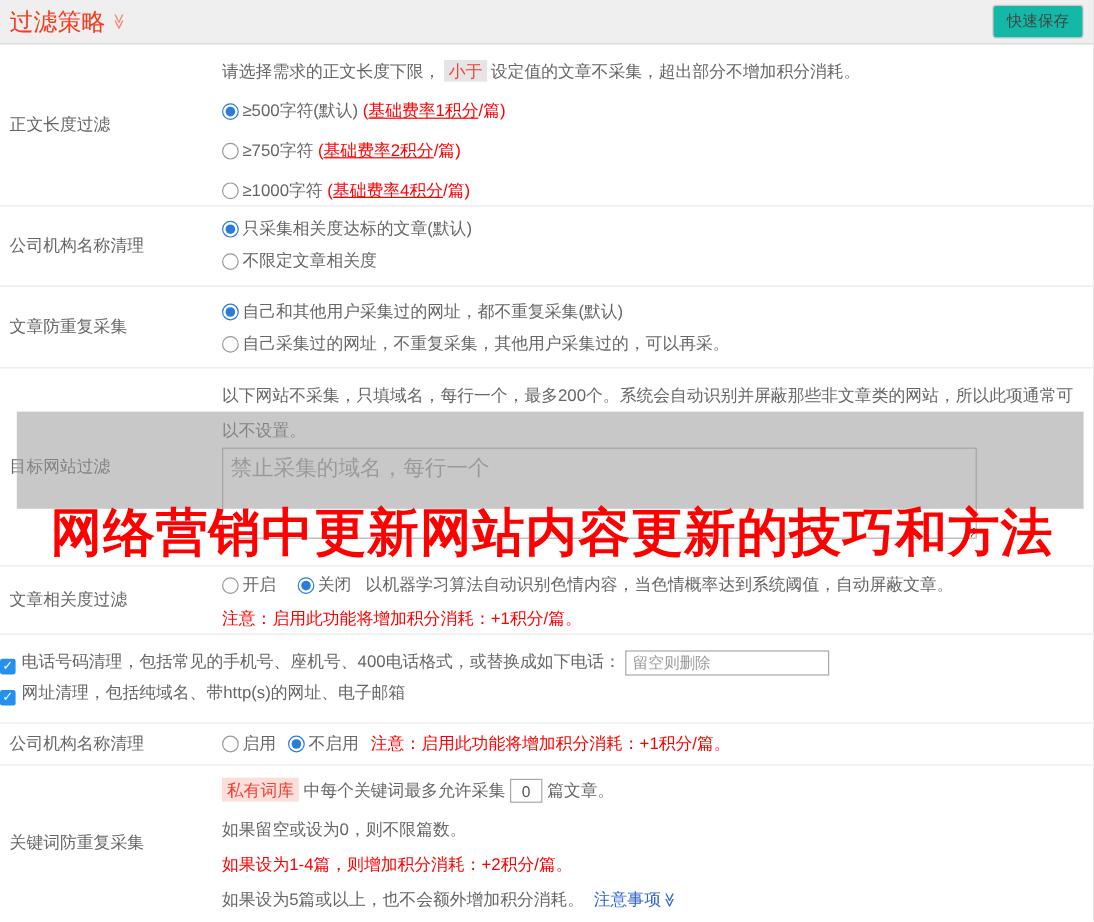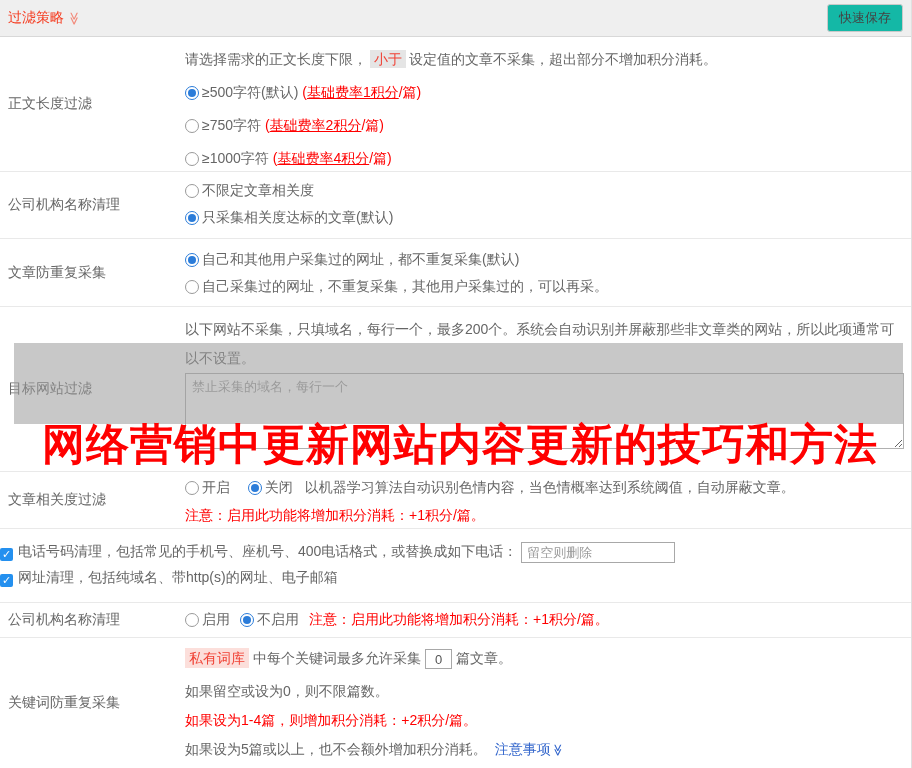--- a/index.html
+++ b/index.html
@@ -5,21 +5,21 @@
   html,body{margin:0;padding:0;background:#fff;}
   .page{
     position:relative;width:912px;height:768px;overflow:hidden;background:#fff;
     font-family:"Liberation Sans","DejaVu Sans",sans-serif;font-size:14px;color:#666;
     border-right:1px solid #e0e0e0;box-sizing:border-box;
   }
   
   .header{height:37px;background:#efefef;border-bottom:1px solid #d8d8d8;
     display:flex;align-items:center;justify-content:space-between;padding:0 8px;box-sizing:border-box;}
   .title-wrap{display:flex;align-items:center;gap:4px;}
-  .title{color:#f53a1e;font-size:14px;}
+  .title{color:#f53a1e;font-size:20px;}
   .chev{color:#f53a1e;opacity:.55;display:inline-block;transform:rotate(90deg);font-size:13px;}
   .save-btn{background:#14b8a6;border:1px solid #c9c9c9;border-radius:3px;padding:4px 11px;
     font-size:13px;color:#444;font-family:inherit;cursor:pointer;}
   
   .row{display:flex;box-sizing:border-box;}
   .row + .row{border-top:1px solid #e9e9e9;}
   .cell-label{width:185px;flex:0 0 185px;display:flex;align-items:center;padding-left:8px;box-sizing:border-box;color:#666;}
   .cell-content{flex:1;box-sizing:border-box;}
   .line{line-height:20px;}
   
@@ -38,36 +38,36 @@
   .link .rot{display:inline-block;transform:rotate(90deg);font-size:12px;margin-left:1px;}
   
   .r1 .cell-content{padding-top:12px;}
   .r1 .opt{margin-top:13px;}
   .r2 .cell-content{padding-top:8px;}
   .r2 .opt + .opt{margin-top:7px;}
   .r3 .cell-content{padding-top:10px;}
   .r3 .opt + .opt{margin-top:7px;}
   .r4 .cell-content{padding-top:8px;}
   .r4 .desc{width:719px;line-height:29px;}
-  .r4 textarea{width:719px;height:76px;box-sizing:border-box;border:1px solid #b0b0b0;
-    padding:4px 6px;font-family:inherit;font-size:13px;color:#a16207;resize:both;display:block;}
+  .r4 textarea{width:629px;height:76px;box-sizing:border-box;border:1px solid #b0b0b0;
+    padding:4px 6px;font-family:inherit;font-size:18px;color:#a16207;resize:both;display:block;}
   .r4 textarea::placeholder{color:#9a9a9a;}
   .r5 .cell-content{padding-top:5px;}
   .r5 .note{margin-top:8px;}
   .r6 .cell-content{padding-top:12px;}
   .r6 .line + .line{margin-top:4px;}
   .r7 .cell-content{display:flex;align-items:center;}
   .r8 .cell-content{padding-top:10px;}
   .r8 .line2{margin-top:12px;}
   .r8 .line3{margin-top:9px;}
   .r8 .line4{margin-top:9px;}
   .text-input{border:1px solid #a8a8a8;height:21px;box-sizing:border-box;font-family:inherit;
     font-size:13px;color:#555;padding:1px 5px;vertical-align:middle;}
   .text-input::placeholder{color:#9a9a9a;}
-  .phone-input{width:154px;}
+  .phone-input{width:170px;}
   .num-input{width:27px;text-align:center;margin:0 4px;height:20px;}
   .gap{display:inline-block;width:10px;}
   
   .overlay{position:absolute;left:14px;top:343px;width:889px;height:81px;
     background:rgba(154,154,154,0.55);z-index:4;pointer-events:none;}
   .watermark{position:absolute;left:42px;top:421px;z-index:5;color:#f00;font-weight:bold;
     font-size:43px;letter-spacing:1px;white-space:nowrap;line-height:1.1;pointer-events:none;}
 </style>
 </head>
 <body>
@@ -97,24 +97,24 @@
       <div class="line opt">
         <span class="radio"></span><span>≥1000字符</span><span class="fee"><span> (</span><span class="u">基础费率4积分</span><span>/篇)</span></span>
       </div>
     </div>
   </div>
 
   <div class="row r2" style="height:67px">
     <div class="cell-label">公司机构名称清理</div>
     <div class="cell-content">
       <div class="line opt">
-        <span class="radio"></span><span>不限定文章相关度</span>
+        <span class="radio on"></span><span>只采集相关度达标的文章(默认)</span>
       </div>
       <div class="line opt">
-        <span class="radio on"></span><span>只采集相关度达标的文章(默认)</span>
+        <span class="radio"></span><span>不限定文章相关度</span>
       </div>
     </div>
   </div>
 
   <div class="row r3" style="height:68px">
     <div class="cell-label">文章防重复采集</div>
     <div class="cell-content">
       <div class="line opt">
         <span class="radio on"></span><span>自己和其他用户采集过的网址，都不重复采集(默认)</span>
       </div>

